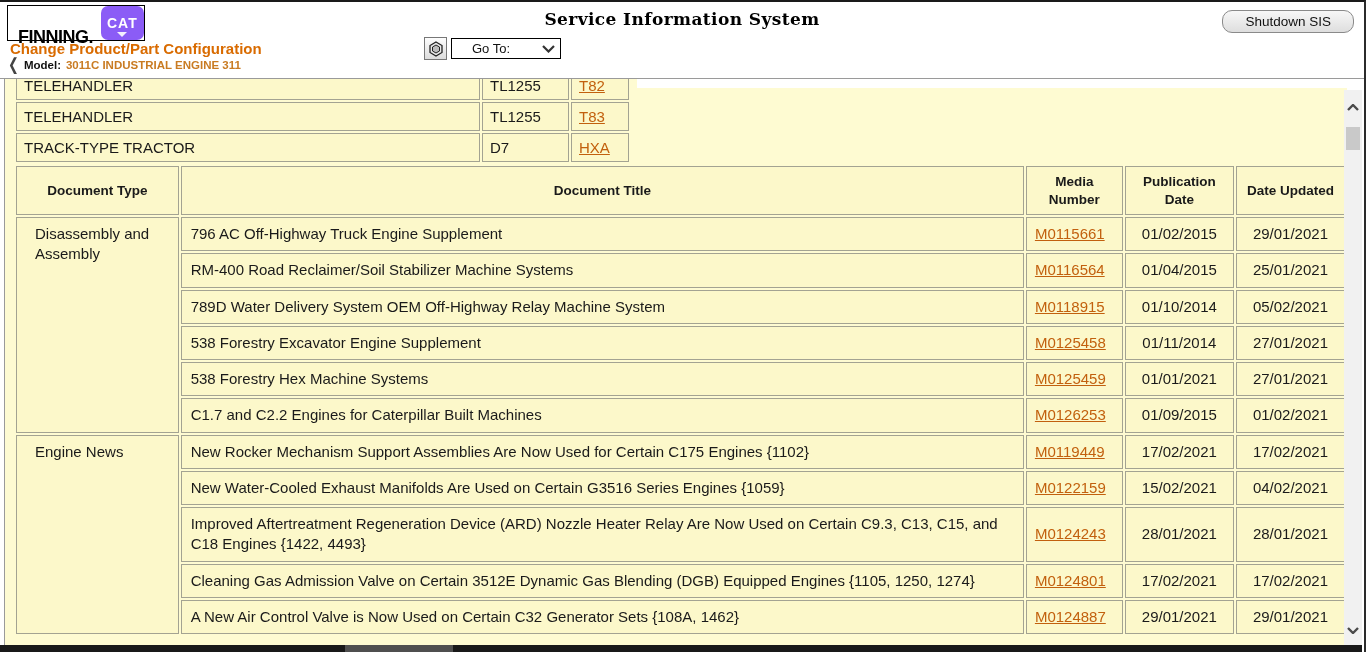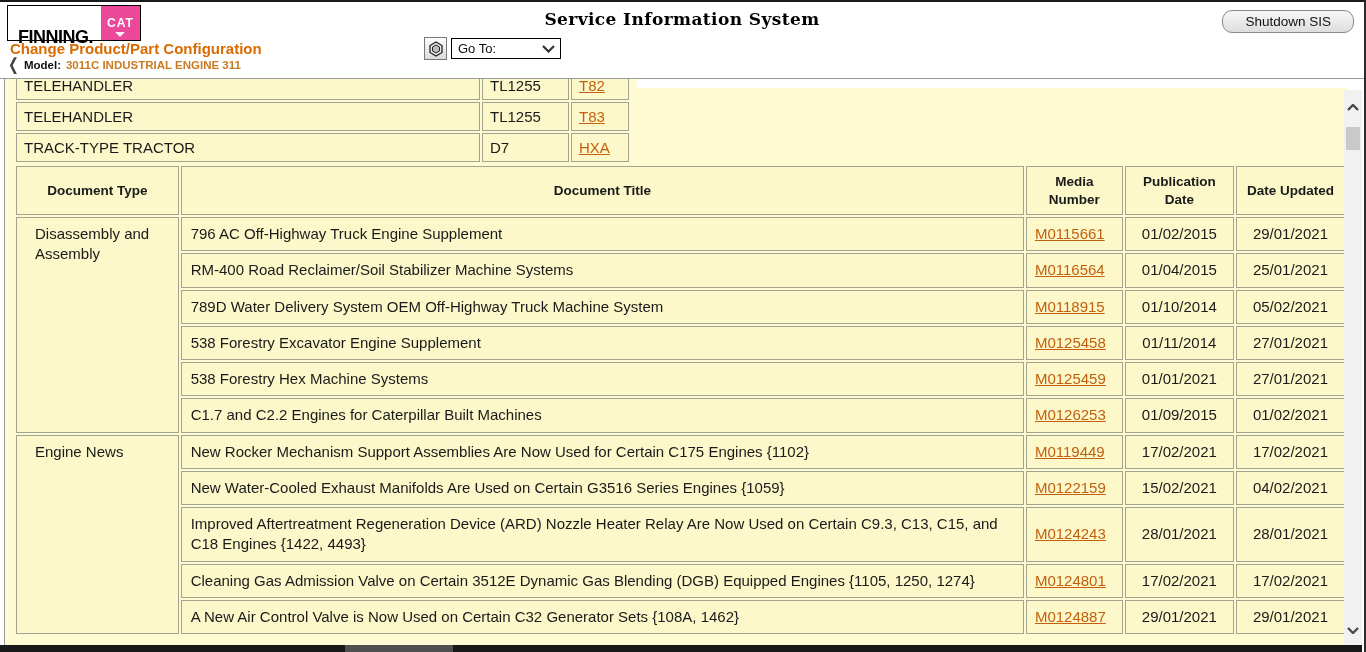--- a/index.html
+++ b/index.html
@@ -6,34 +6,34 @@
   body{
     width:1366px;height:652px;overflow:hidden;background:#fff;
     font-family:"Liberation Sans",sans-serif;position:relative;
   }
   .window{position:absolute;inset:0;border-top:2px solid #1a1a1a;border-right:2px solid #2b2b2b;box-sizing:border-box;}
 
   
   .header{position:absolute;top:0;left:0;right:0;height:76px;background:#fff;border-bottom:1px solid #9a9a9a;}
   .brand{position:absolute;left:7px;top:3px;height:34px;display:flex;align-items:stretch;border:1.5px solid #000;background:#fff;}
   .finning{font-weight:bold;font-size:18px;letter-spacing:-0.5px;display:flex;align-items:center;padding:0 8px 0 10px;color:#000;margin-top:29px;}
-  .catbox{background:#ec4899;color:#fff;font-weight:bold;font-size:12px;display:flex;align-items:center;padding:0 6px;letter-spacing:1px;position:relative;}
+  .catbox{background:#8b5cf6;color:#fff;font-weight:bold;font-size:14px;display:flex;align-items:center;padding:0 6px;letter-spacing:1px;position:relative;border-radius:7px;}
   .catbox::after{content:"";position:absolute;left:50%;bottom:3px;margin-left:-5px;width:0;height:0;
     border-left:5px solid transparent;border-right:5px solid transparent;border-top:5px solid #fff;opacity:.9;}
   .app-title{position:absolute;top:7px;left:0;right:0;text-align:center;
     font-family:"DejaVu Serif",serif;font-weight:bold;font-size:17px;letter-spacing:.4px;color:#000;}
   .shutdown{position:absolute;right:10px;top:8px;height:23px;padding:0 22px;
     background:linear-gradient(#f7f7f7,#dedede);border:1px solid #8a8a8a;border-radius:10px;
     font-family:"Liberation Sans",sans-serif;font-size:13.5px;color:#111;cursor:pointer;}
   .page-title{position:absolute;left:10px;top:38px;font-size:15px;font-weight:bold;color:#D96B00;}
   .goto-area{position:absolute;left:424px;top:35px;display:flex;gap:4px;align-items:center;}
   .hex-btn{width:23px;height:23px;background:linear-gradient(#fdfdfd,#dcdcdc);border:1px solid #777;
     display:flex;align-items:center;justify-content:center;padding:0;cursor:pointer;}
   .goto-select{width:110px;height:21px;border:1px solid #000;background:#fff;box-sizing:border-box;
-    display:flex;align-items:center;justify-content:space-between;padding:0 5px 0 6px;font-size:13px;color:#111;cursor:pointer;}
+    display:flex;align-items:center;justify-content:space-between;padding:0 5px 0 20px;font-size:13px;color:#111;cursor:pointer;}
   .model-line{position:absolute;left:8px;top:56px;font-size:11.5px;display:flex;align-items:center;gap:5px;}
   .back-chev{font-size:13px;color:#444;line-height:1;cursor:pointer;transform:scaleY(1.3);}
   .model-label{color:#111;font-weight:bold;}
   .model-value{color:#C97B22;font-weight:bold;}
 
   
   .content{position:absolute;left:4px;top:77px;width:1343px;height:568px;background:#FEFBD2;
     border-left:1px solid #9a9a9a;box-sizing:border-box;padding-left:9px;overflow:hidden;}
   .white-strip{position:absolute;left:632px;top:0;right:0;height:9px;background:#fff;}
 
@@ -153,21 +153,21 @@
         <td class="date">01/02/2015</td>
         <td class="date">29/01/2021</td>
       </tr>
       <tr>
         <td class="title">RM-400 Road Reclaimer/Soil Stabilizer Machine Systems</td>
         <td class="media"><span class="link">M0116564</span></td>
         <td class="date">01/04/2015</td>
         <td class="date">25/01/2021</td>
       </tr>
       <tr>
-        <td class="title">789D Water Delivery System OEM Off-Highway Truck Machine System</td>
+        <td class="title">789D Water Delivery System OEM Off-Highway Relay Machine System</td>
         <td class="media"><span class="link">M0118915</span></td>
         <td class="date">01/10/2014</td>
         <td class="date">05/02/2021</td>
       </tr>
       <tr>
         <td class="title">538 Forestry Excavator Engine Supplement</td>
         <td class="media"><span class="link">M0125458</span></td>
         <td class="date">01/11/2014</td>
         <td class="date">27/01/2021</td>
       </tr>

